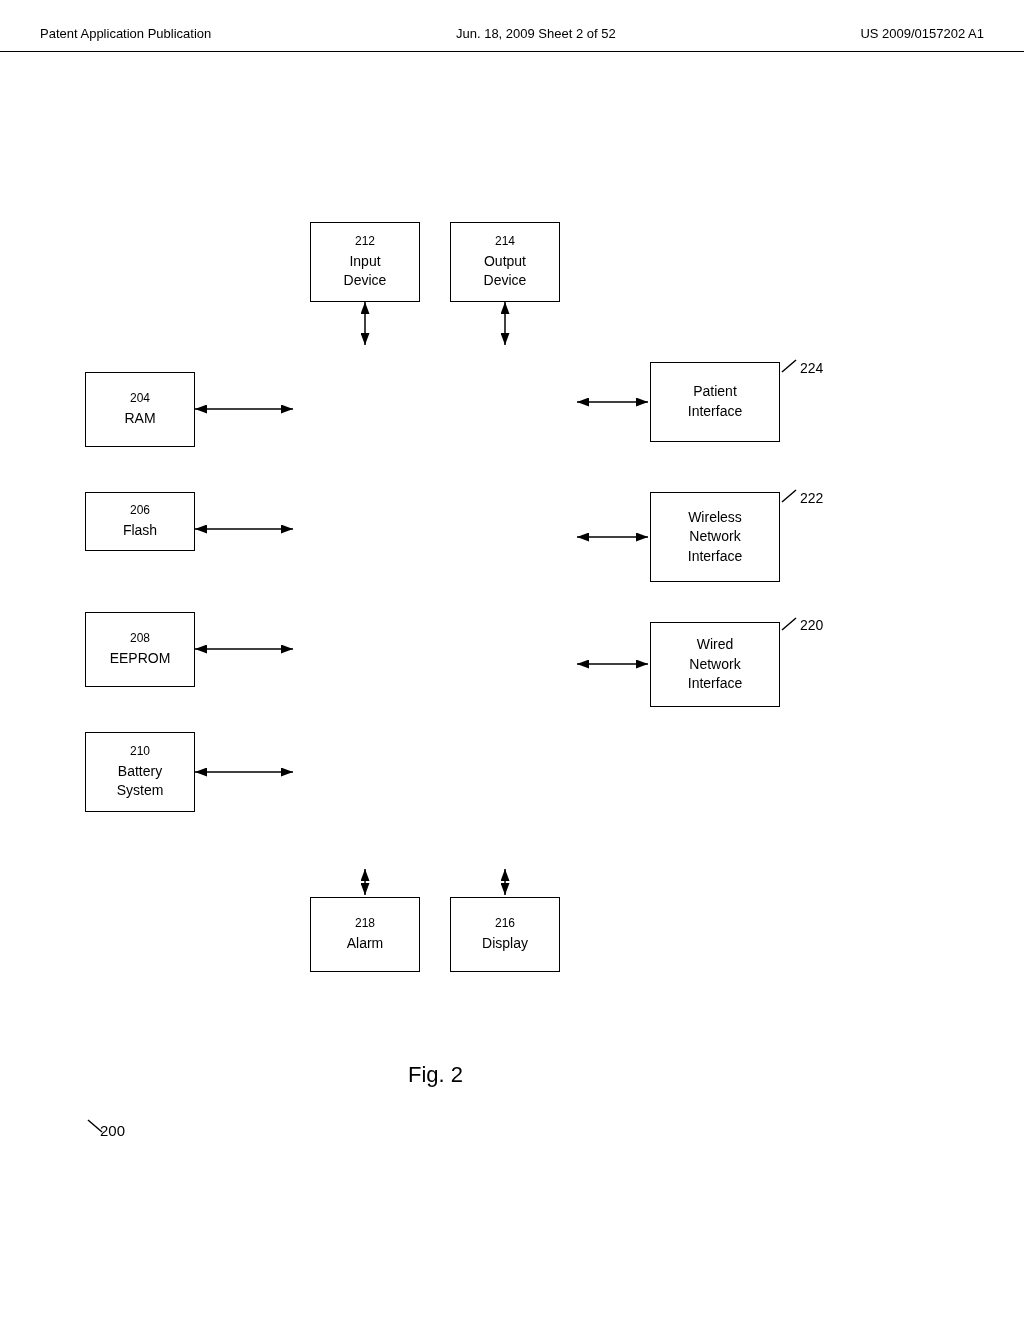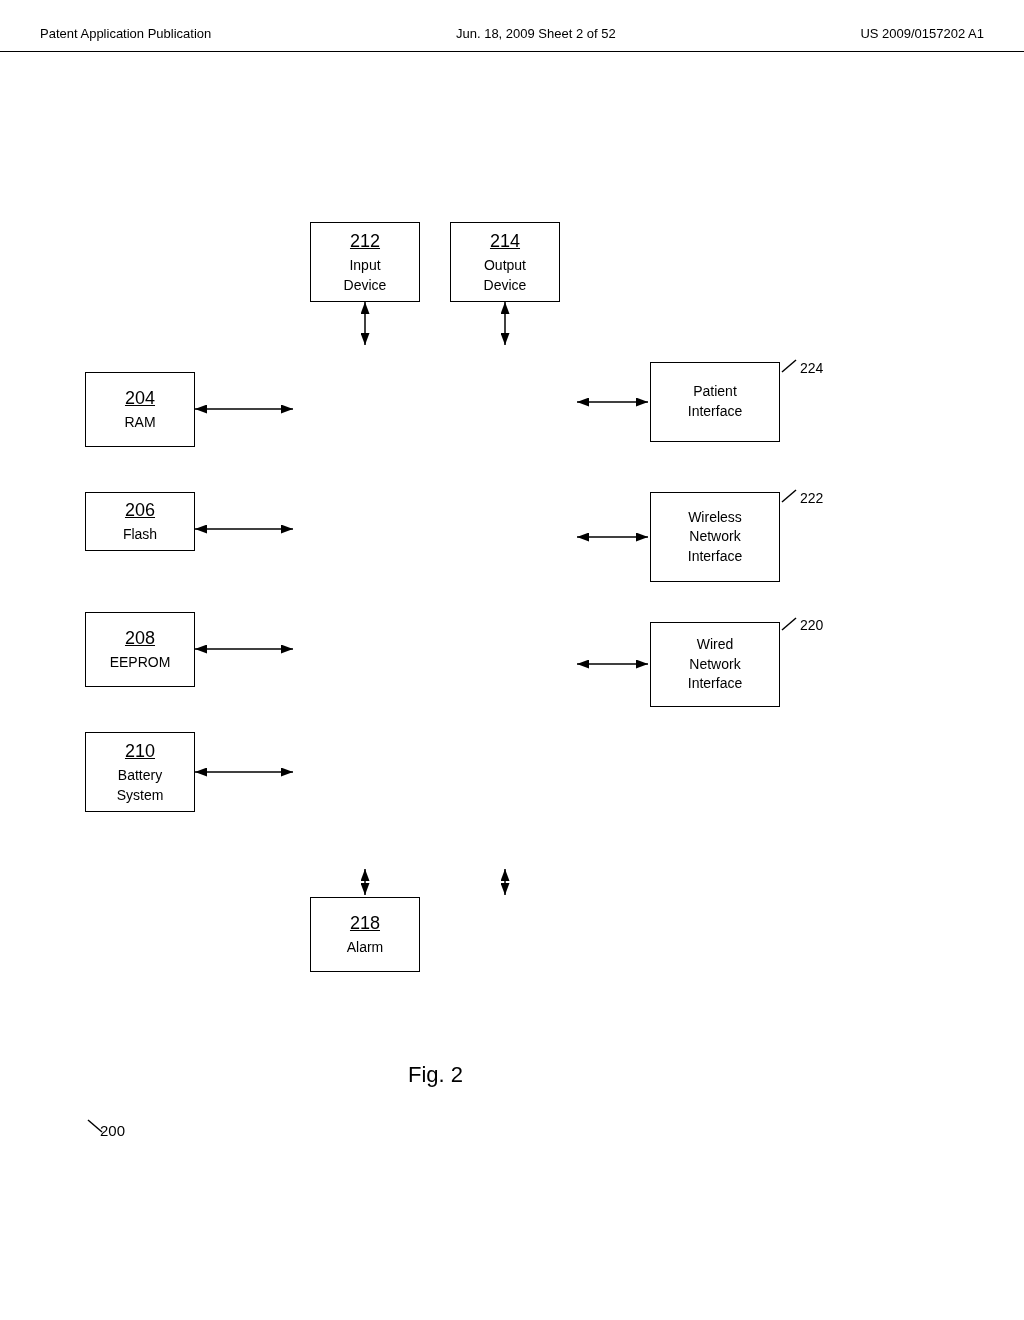--- a/index.html
+++ b/index.html
@@ -33,22 +33,21 @@
       text-align: center;
       display: flex;
       flex-direction: column;
       align-items: center;
       justify-content: center;
       font-size: 14px;
       line-height: 1.4;
     }
 
     .box-label {
-      font-size: 18px;
-      text-decoration: underline;
+      font-size: 12px;
       display: block;
       margin-bottom: 2px;
     }
 
     .center-box {
       position: absolute;
       border: 1.5px solid #000;
       background: #fff;
       text-align: center;
       font-size: 15px;
@@ -171,20 +170,24 @@
 
   <div class="box" style="left:650px; top:570px; width:130px; height:85px;">
     <span>Wired<br>Network<br>Interface</span>
   </div>
 
   <div class="box" style="left:310px; top:845px; width:110px; height:75px;">
     <span class="box-label">218</span>
     <span>Alarm</span>
   </div>
 
+  <div class="box" style="left:450px; top:845px; width:110px; height:75px;">
+    <span class="box-label">216</span>
+    <span>Display</span>
+  </div>
 
   <span class="callout-label" style="left:800px; top:308px;">224</span>
   <span class="callout-label" style="left:800px; top:438px;">222</span>
   <span class="callout-label" style="left:800px; top:565px;">220</span>
 
   <div class="figure-label" style="left:390px; top:1010px;">Fig. 2</div>
 
   <div class="diagram-ref" style="left:100px; top:1070px;">200</div>
 
 </div>

